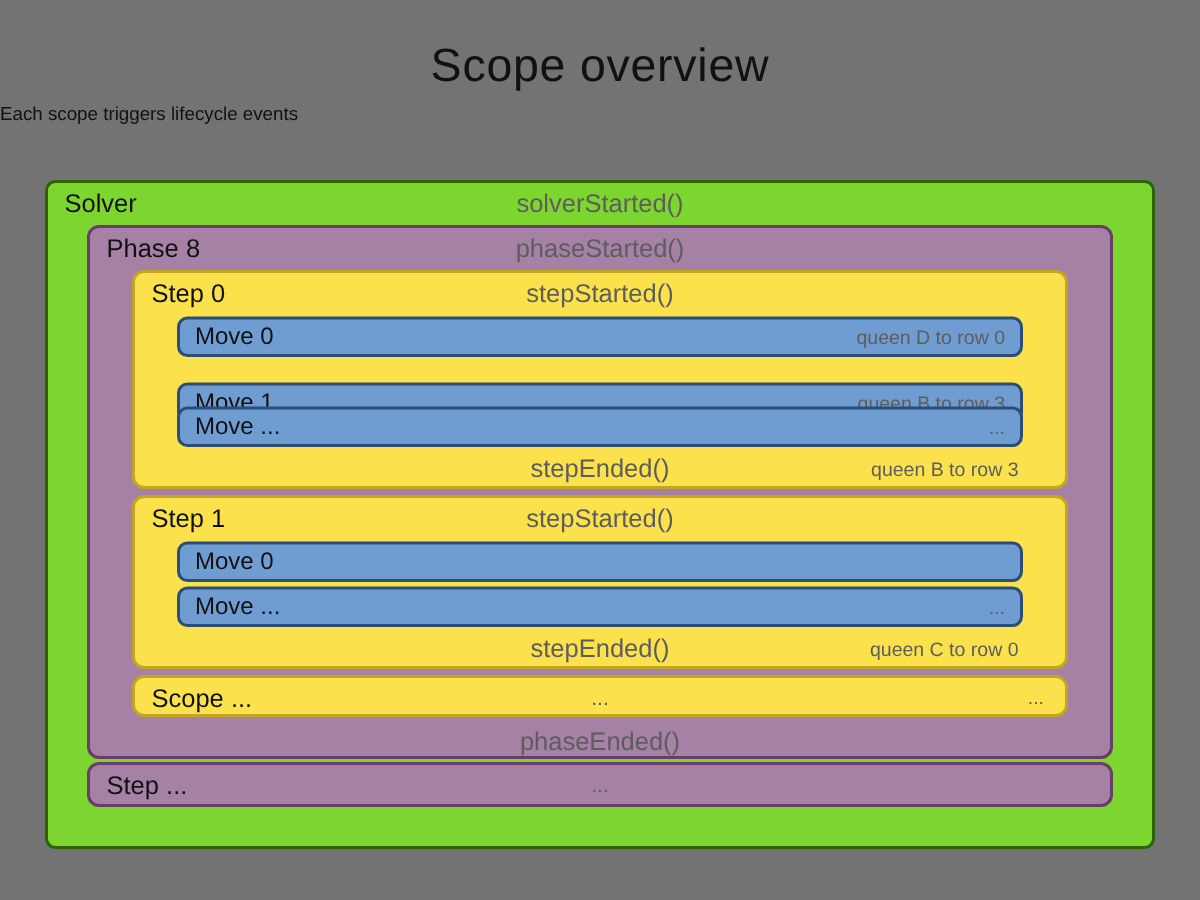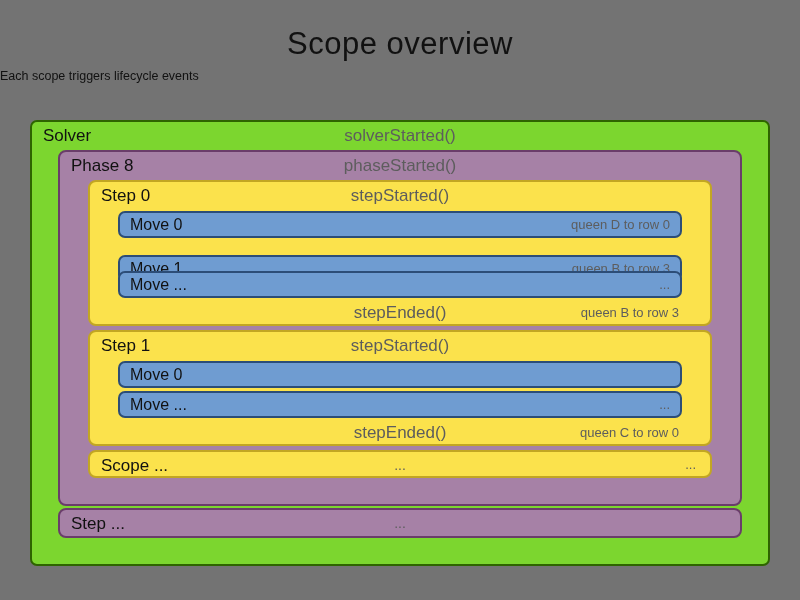--- a/index.html
+++ b/index.html
@@ -181,20 +181,23 @@
           <span class="enote">queen C to row 0</span>
         </div>
       </div>
 
       <div class="box step-box step-more">
         <span class="dots-center">...</span>
         <span class="lbl">Scope ...</span>
         <span class="dots-right">...</span>
       </div>
 
+      <div class="row" style="top:330px">
+        <span class="evt">phaseEnded()</span>
+      </div>
 
     </div>
 
     <div class="box phase-box phase-more">
       <span class="dots-center">...</span>
       <span class="lbl">Step ...</span>
     </div>
 
 
   </div>

